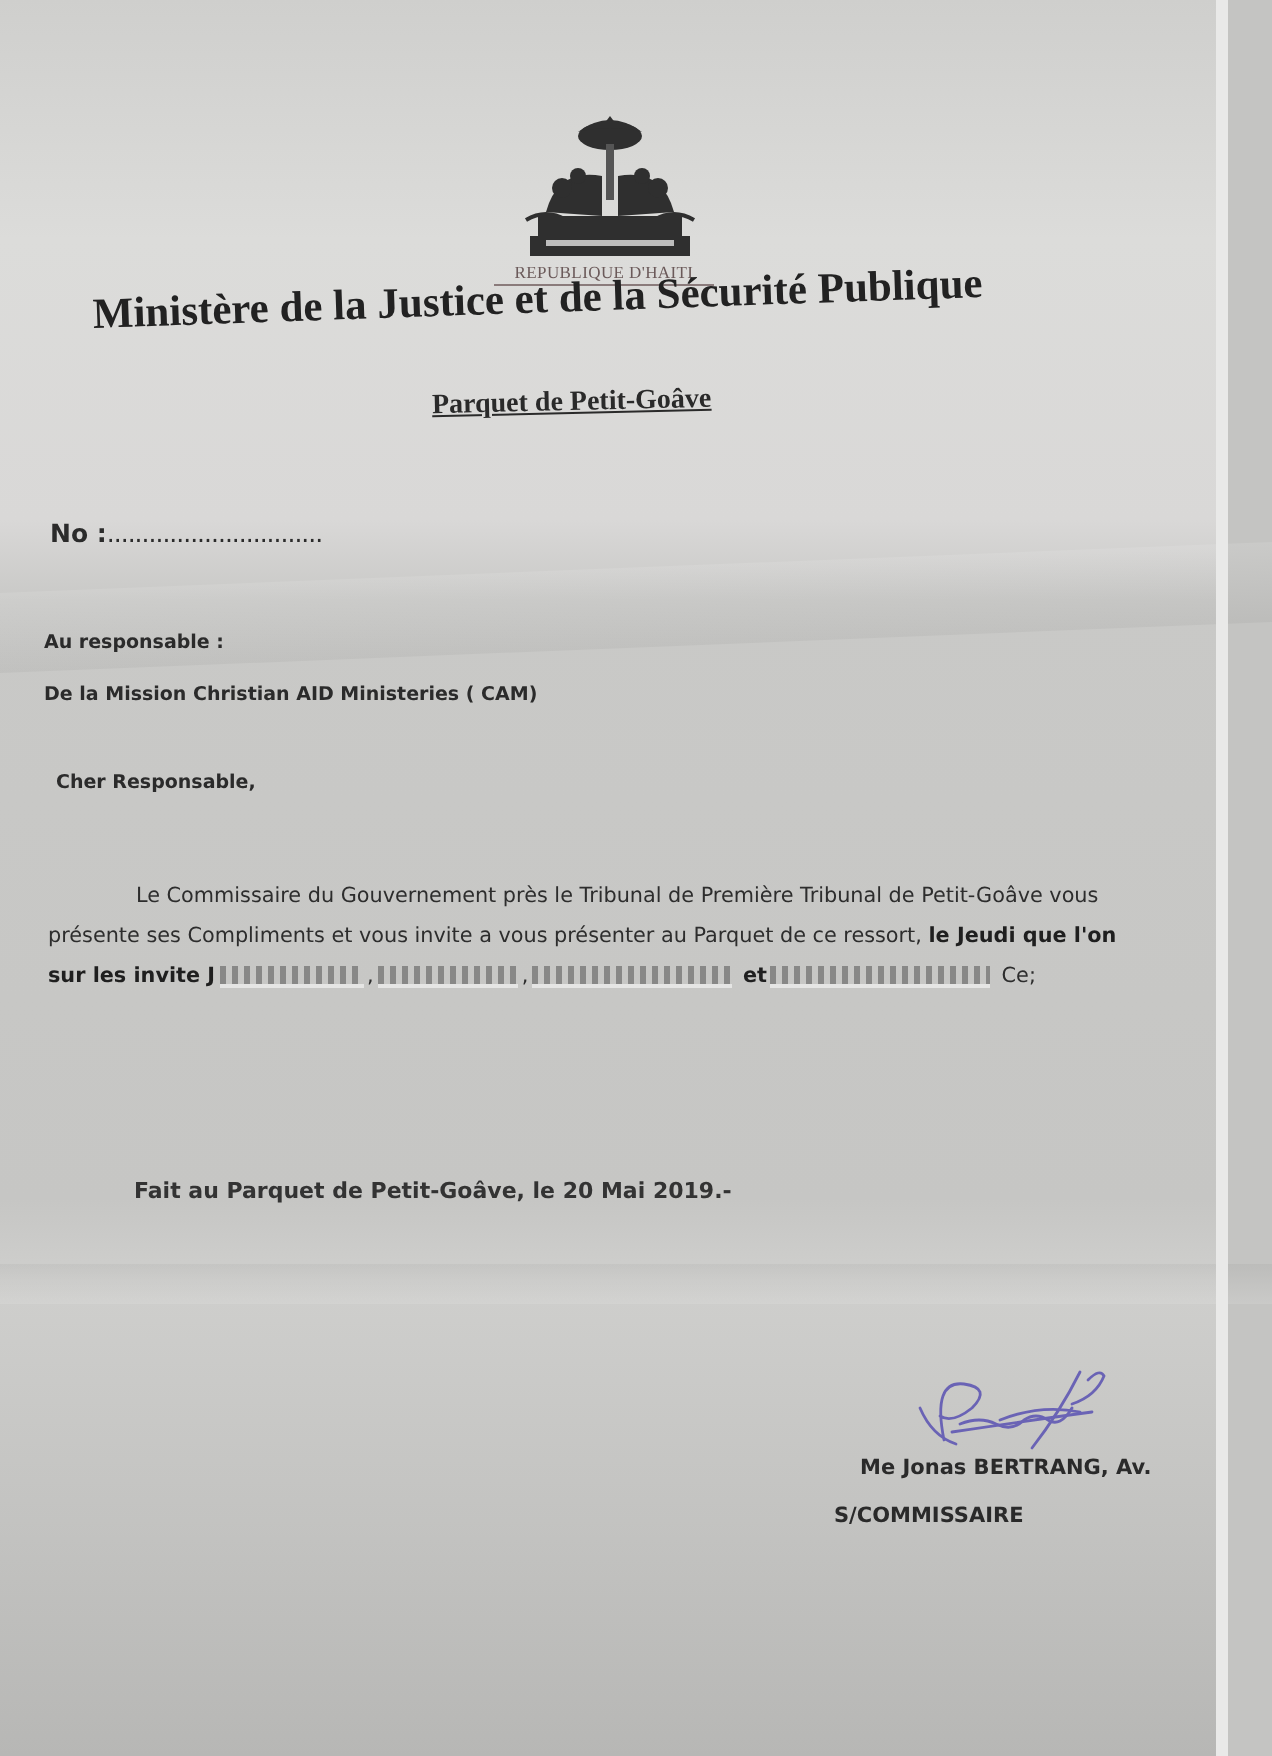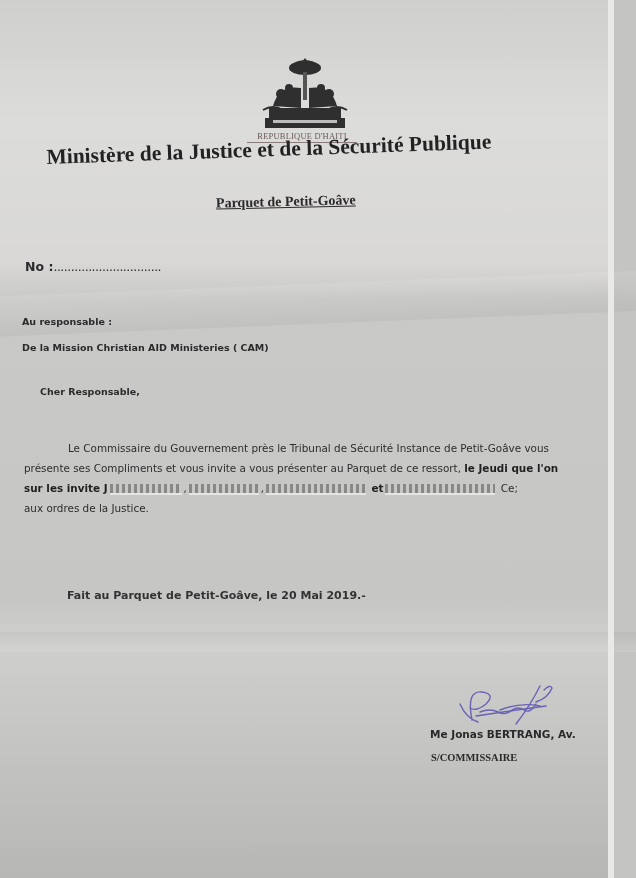--- a/index.html
+++ b/index.html
@@ -41,37 +41,37 @@
     position: absolute; left: 216px; top: 194px;
     font-family: "Liberation Serif", serif; font-weight: bold; font-size: 14px;
     color: #2a2a2a; text-decoration: underline; transform: rotate(-1.3deg); white-space: nowrap;
   }
 
   .line { position: absolute; white-space: nowrap; font-family: "DejaVu Sans", sans-serif; color: #2b2b2b; }
   .no { left: 25px; top: 259px; font-size: 12.5px; font-weight: bold; text-align: center; }
   .no .dots { font-weight: normal; letter-spacing: -0.5px; }
   .resp1 { left: 22px; top: 296px; font-size: 9.5px; font-weight: bold; margin-top: 20px; }
   .resp2 { left: 22px; top: 314px; font-size: 9.5px; font-weight: bold; margin-top: 28px; }
-  .cher { left: 28px; top: 386px; font-size: 9.5px; font-weight: bold; margin-left: 12px; }
+  .cher { left: 28px; top: 386px; font-size: 9.5px; font-weight: bold; }
 
   .body { position: absolute; left: 24px; top: 438px; width: 600px; font-size: 10.4px; line-height: 20px; color: #2d2d2d; }
   .body .row { white-space: nowrap; }
   .body .indent { padding-left: 44px; }
   .b { font-weight: bold; color: #1f1f1f; }
   .redact {
     display: inline-block; height: 9px; vertical-align: middle; margin: 0 2px;
     background:
       repeating-linear-gradient(90deg, #555 0 3px, transparent 3px 6px);
     opacity: 0.55; border-bottom: 2px solid #fff;
   }
   .fait { left: 67px; top: 589px; font-size: 11px; font-weight: bold; color: #333; }
 
   .signature { position: absolute; left: 440px; top: 680px; width: 130px; height: 50px; }
   .sign1 { left: 430px; top: 728px; font-size: 10.5px; font-weight: bold; color: #2a2a2a; }
-  .sign2 { left: 431px; top: 752px; font-size: 10.5px; font-weight: bold; color: #2a2a2a; font-family: Liberation Serif, serif; }
+  .sign2 { left: 417px; top: 752px; font-size: 10.5px; font-weight: bold; color: #2a2a2a; }
 </style>
 </head>
 <body>
 
 <div class="paper">
   <div class="fold1"></div>
   <div class="fold2"></div>
   <div class="edge"></div>
 
   <svg class="crest" viewBox="0 0 92 78">
@@ -99,30 +99,29 @@
   <div class="line no">
     <span>No :</span><span class="dots">...............................</span>
   </div>
 
   <div class="line resp1">Au responsable :</div>
   <div class="line resp2">De la Mission Christian AID Ministeries ( CAM)</div>
 
   <div class="line cher">Cher Responsable,</div>
 
   <div class="body">
-    <div class="row indent">Le Commissaire du Gouvernement près le Tribunal de Sécurité Instance de Petit-Goâve vous</div>
+    <div class="row indent">Le Commissaire du Gouvernement près le Tribunal de Première Tribunal de Petit-Goâve vous</div>
     <div class="row">
       <span>présente ses Compliments et vous invite a vous présenter au Parquet de ce ressort, </span><span class="b">le Jeudi que l'on</span>
     </div>
     <div class="row">
       <span class="b">sur les invite J</span><span class="redact" style="width:72px"></span><span>,</span><span class="redact" style="width:70px"></span><span>,</span><span class="redact" style="width:100px"></span>
       <span class="b">et</span><span class="redact" style="width:110px"></span>
       <span>Ce;</span>
     </div>
-    <div class="row">aux ordres de la Justice.</div>
   </div>
 
   <div class="line fait">Fait au Parquet de Petit-Goâve, le 20 Mai 2019.-</div>
 
   <svg class="signature" viewBox="0 0 130 50">
     <g fill="none" stroke="#6a63b5" stroke-width="1.4" stroke-linecap="round">
       <path d="M20 24 q6 14 18 18 M32 40 q-6 -30 10 -28 q14 2 4 12 q-10 8 -16 4"></path>
       <path d="M40 32 q10 -4 18 0 q8 4 14 -2 q6 -4 12 0 q6 4 12 -6"></path>
       <path d="M36 36 q40 -6 70 -10"></path>
       <path d="M100 6 q-10 20 -24 38 M104 10 q6 -6 8 -2 q-4 10 -16 14"></path>

